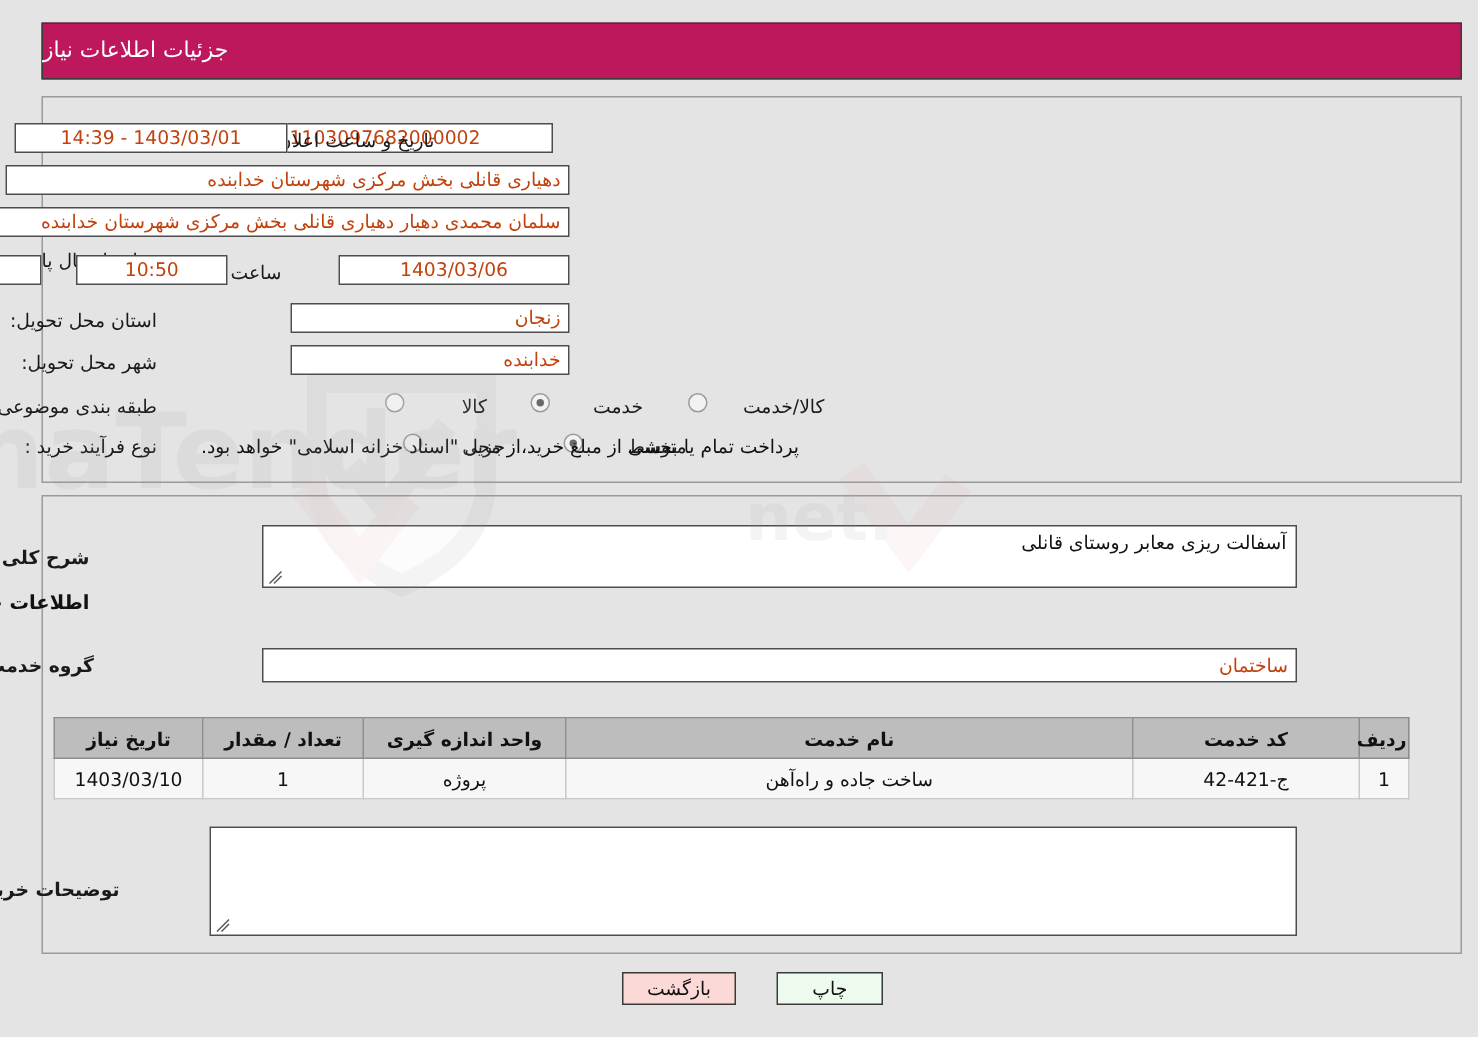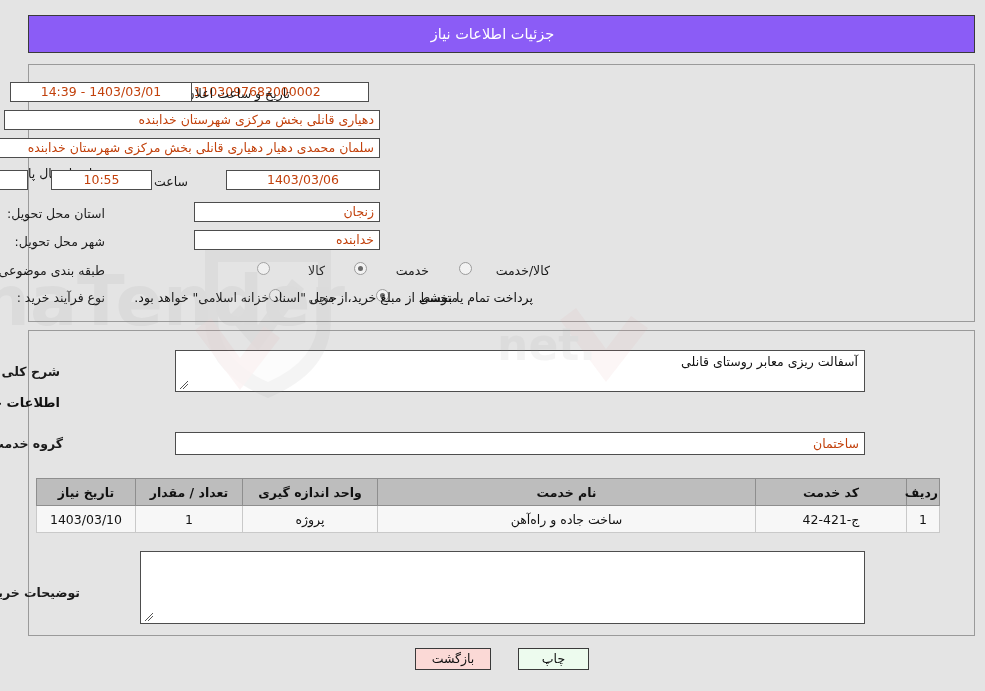--- a/index.html
+++ b/index.html
@@ -18,26 +18,26 @@
     color: #000;
   }
 
   
   .header-bar {
     position: absolute;
     left: 28px;
     top: 15px;
     width: 947px;
     height: 38px;
-    background: #8b5cf6;
+    background: #be185d;
     border: 1px solid #3a3a3a;
     box-sizing: border-box;
     display: flex;
     align-items: center;
-    justify-content: center;
+    justify-content: flex-end;
     padding-right: 18px;
   }
   .header-title {
     color: #ffffff;
     font-size: 14.5px;
     font-weight: normal;
     letter-spacing: 0.2px;
   }
 
   
@@ -227,21 +227,21 @@
 
   <div class="lbl" style="right:880px; top:114px;">نام دستگاه خریدار:</div>
   <div class="fld right" style="right:605px; top:110px; width:376px;">دهیاری قانلی بخش مرکزی شهرستان خدابنده</div>
 
   <div class="lbl" style="right:880px; top:142px;">ایجاد کننده درخواست:</div>
   <div class="fld right" style="right:605px; top:138px; width:537px;">سلمان محمدی دهیار دهیاری قانلی بخش مرکزی شهرستان خدابنده</div>
 
   <div class="lbl" style="right:880px; top:166px; width:92px; line-height:16px;">مهلت ارسال پاسخ: تا تاریخ:</div>
   <div class="fld center" style="right:605px; top:170px; width:154px;">1403/03/06</div>
   <div class="lbl" style="right:797px; top:174px;">ساعت</div>
-  <div class="fld center" style="right:833px; top:170px; width:101px;">10:55</div>
+  <div class="fld center" style="right:833px; top:170px; width:101px;">10:50</div>
   <div class="fld center" style="right:957px; top:170px; width:100px;">4</div>
 
   <div class="lbl" style="right:880px; top:206px;">استان محل تحویل:</div>
   <div class="fld right" style="right:605px; top:202px; width:186px;">زنجان</div>
 
   <div class="lbl" style="right:880px; top:234px;">شهر محل تحویل:</div>
   <div class="fld right" style="right:605px; top:230px; width:186px;">خدابنده</div>
 
   <div class="lbl" style="right:880px; top:263px;">طبقه بندی موضوعی:</div>
 

